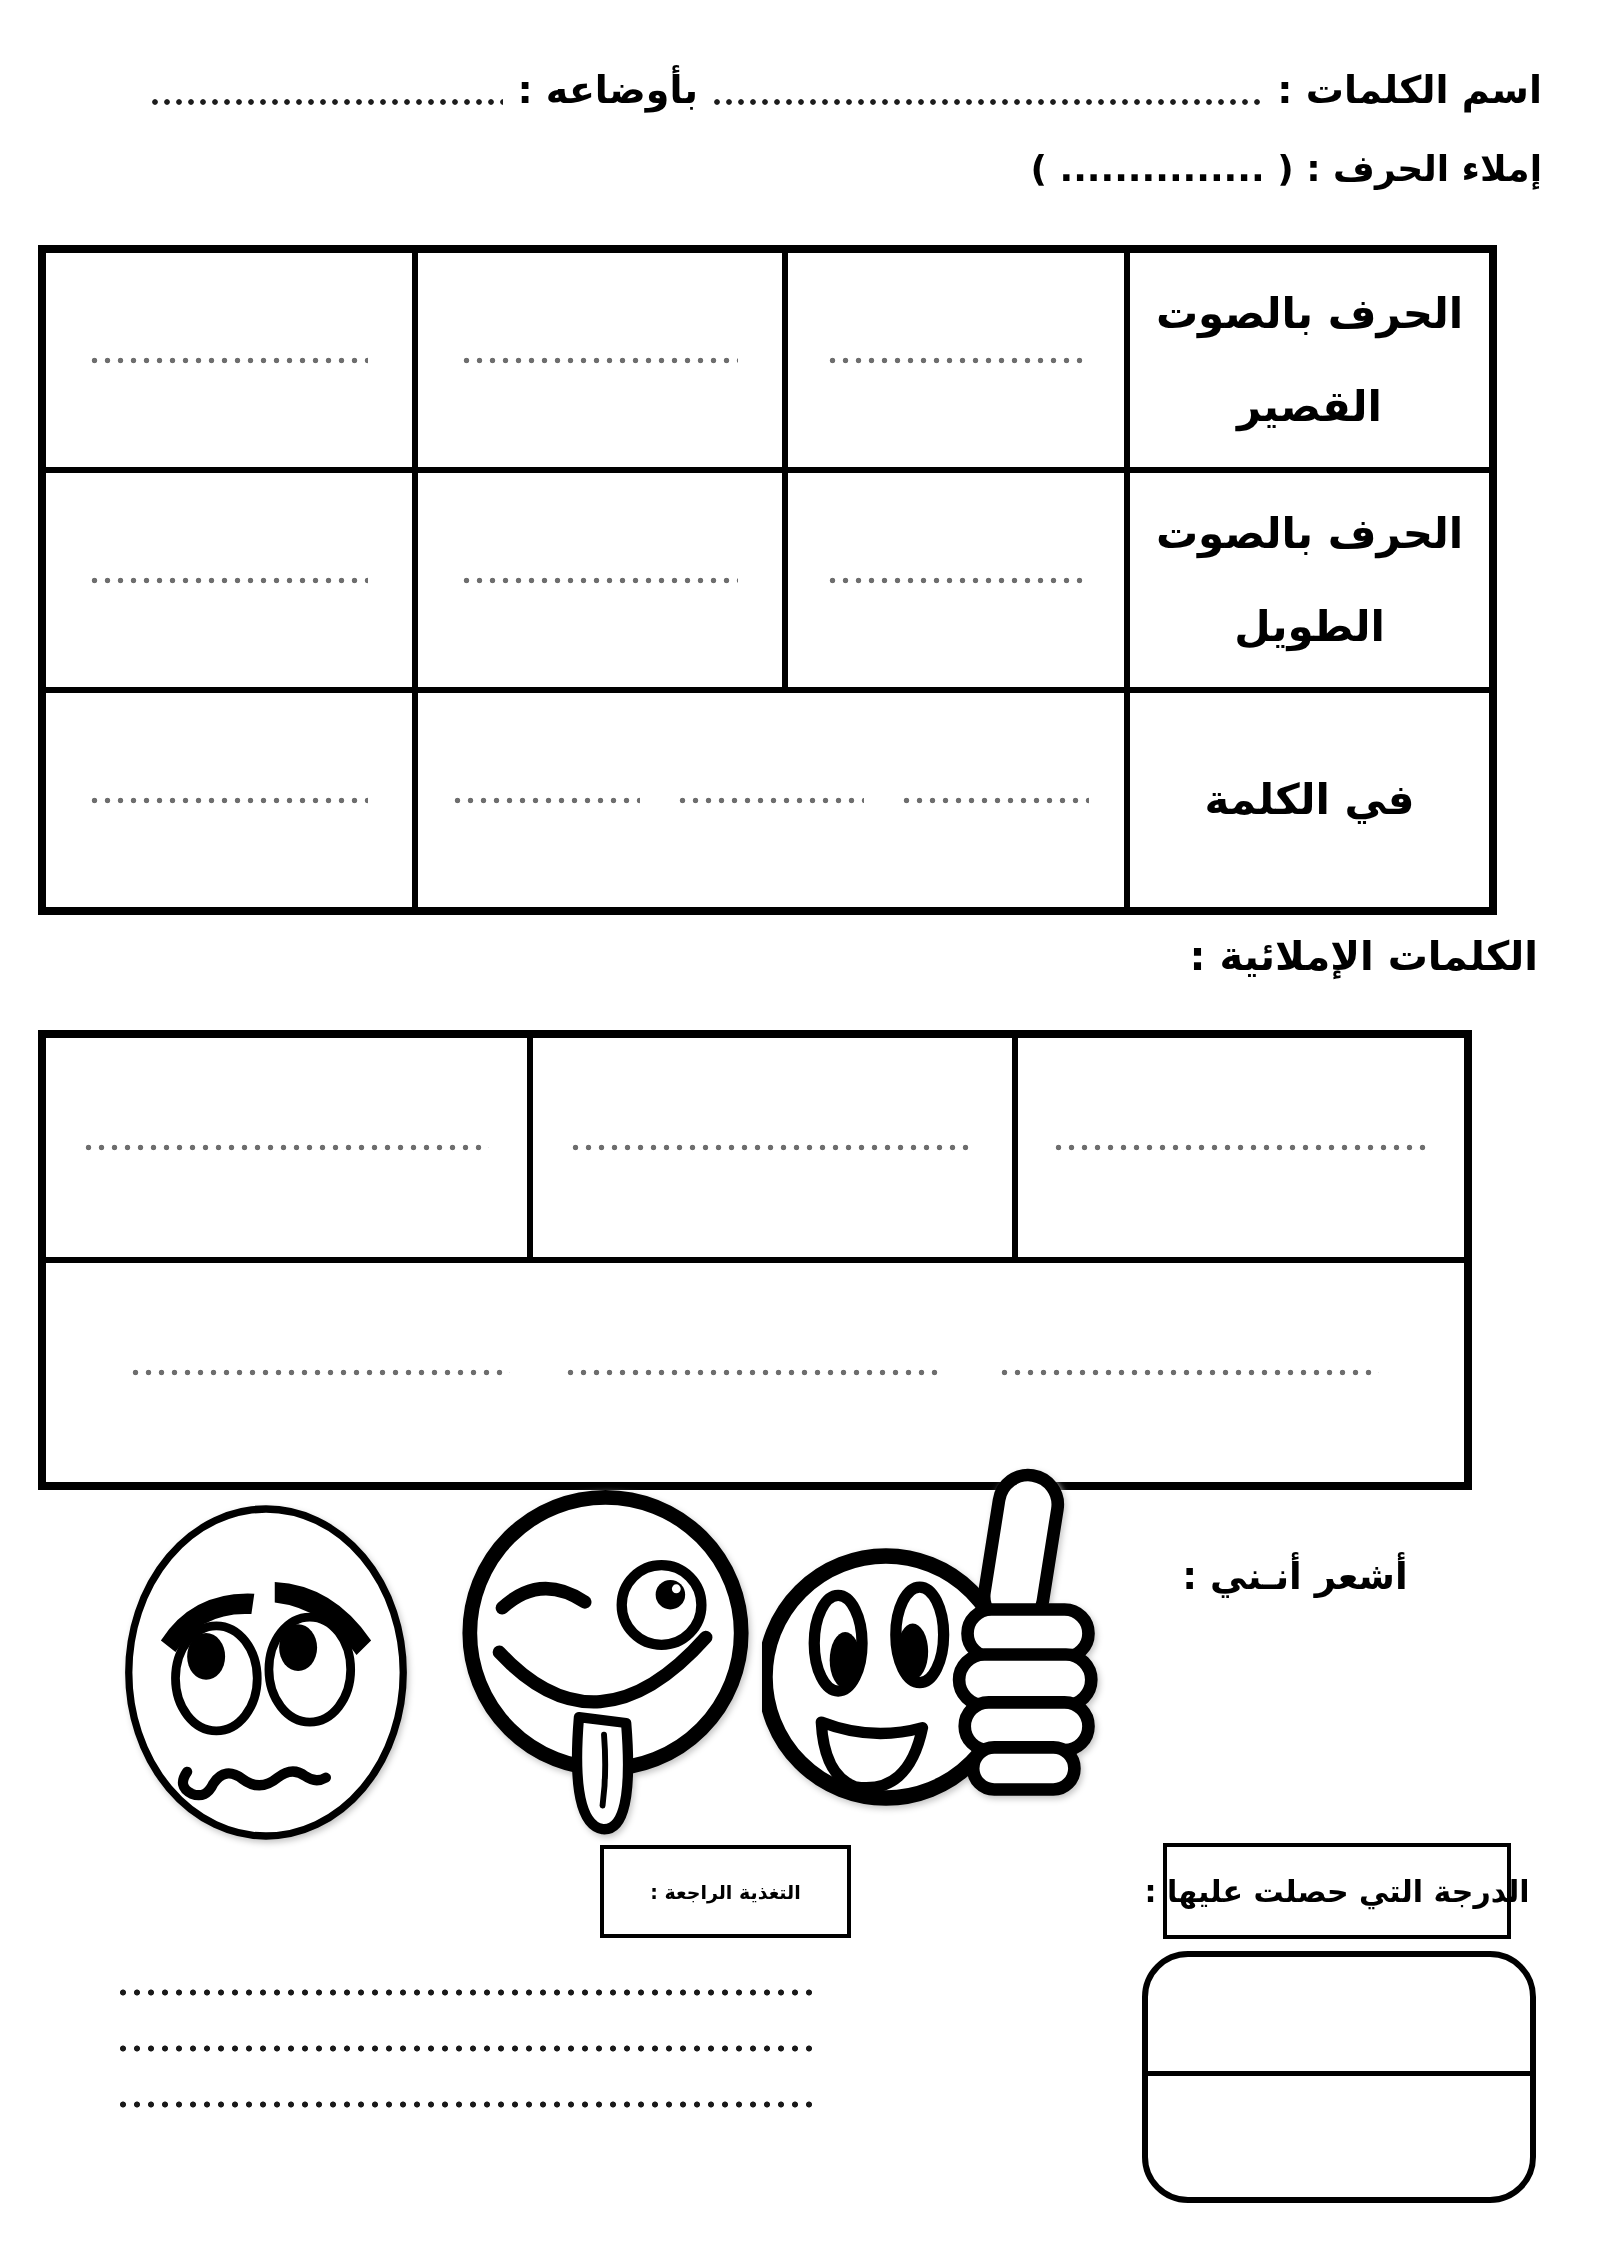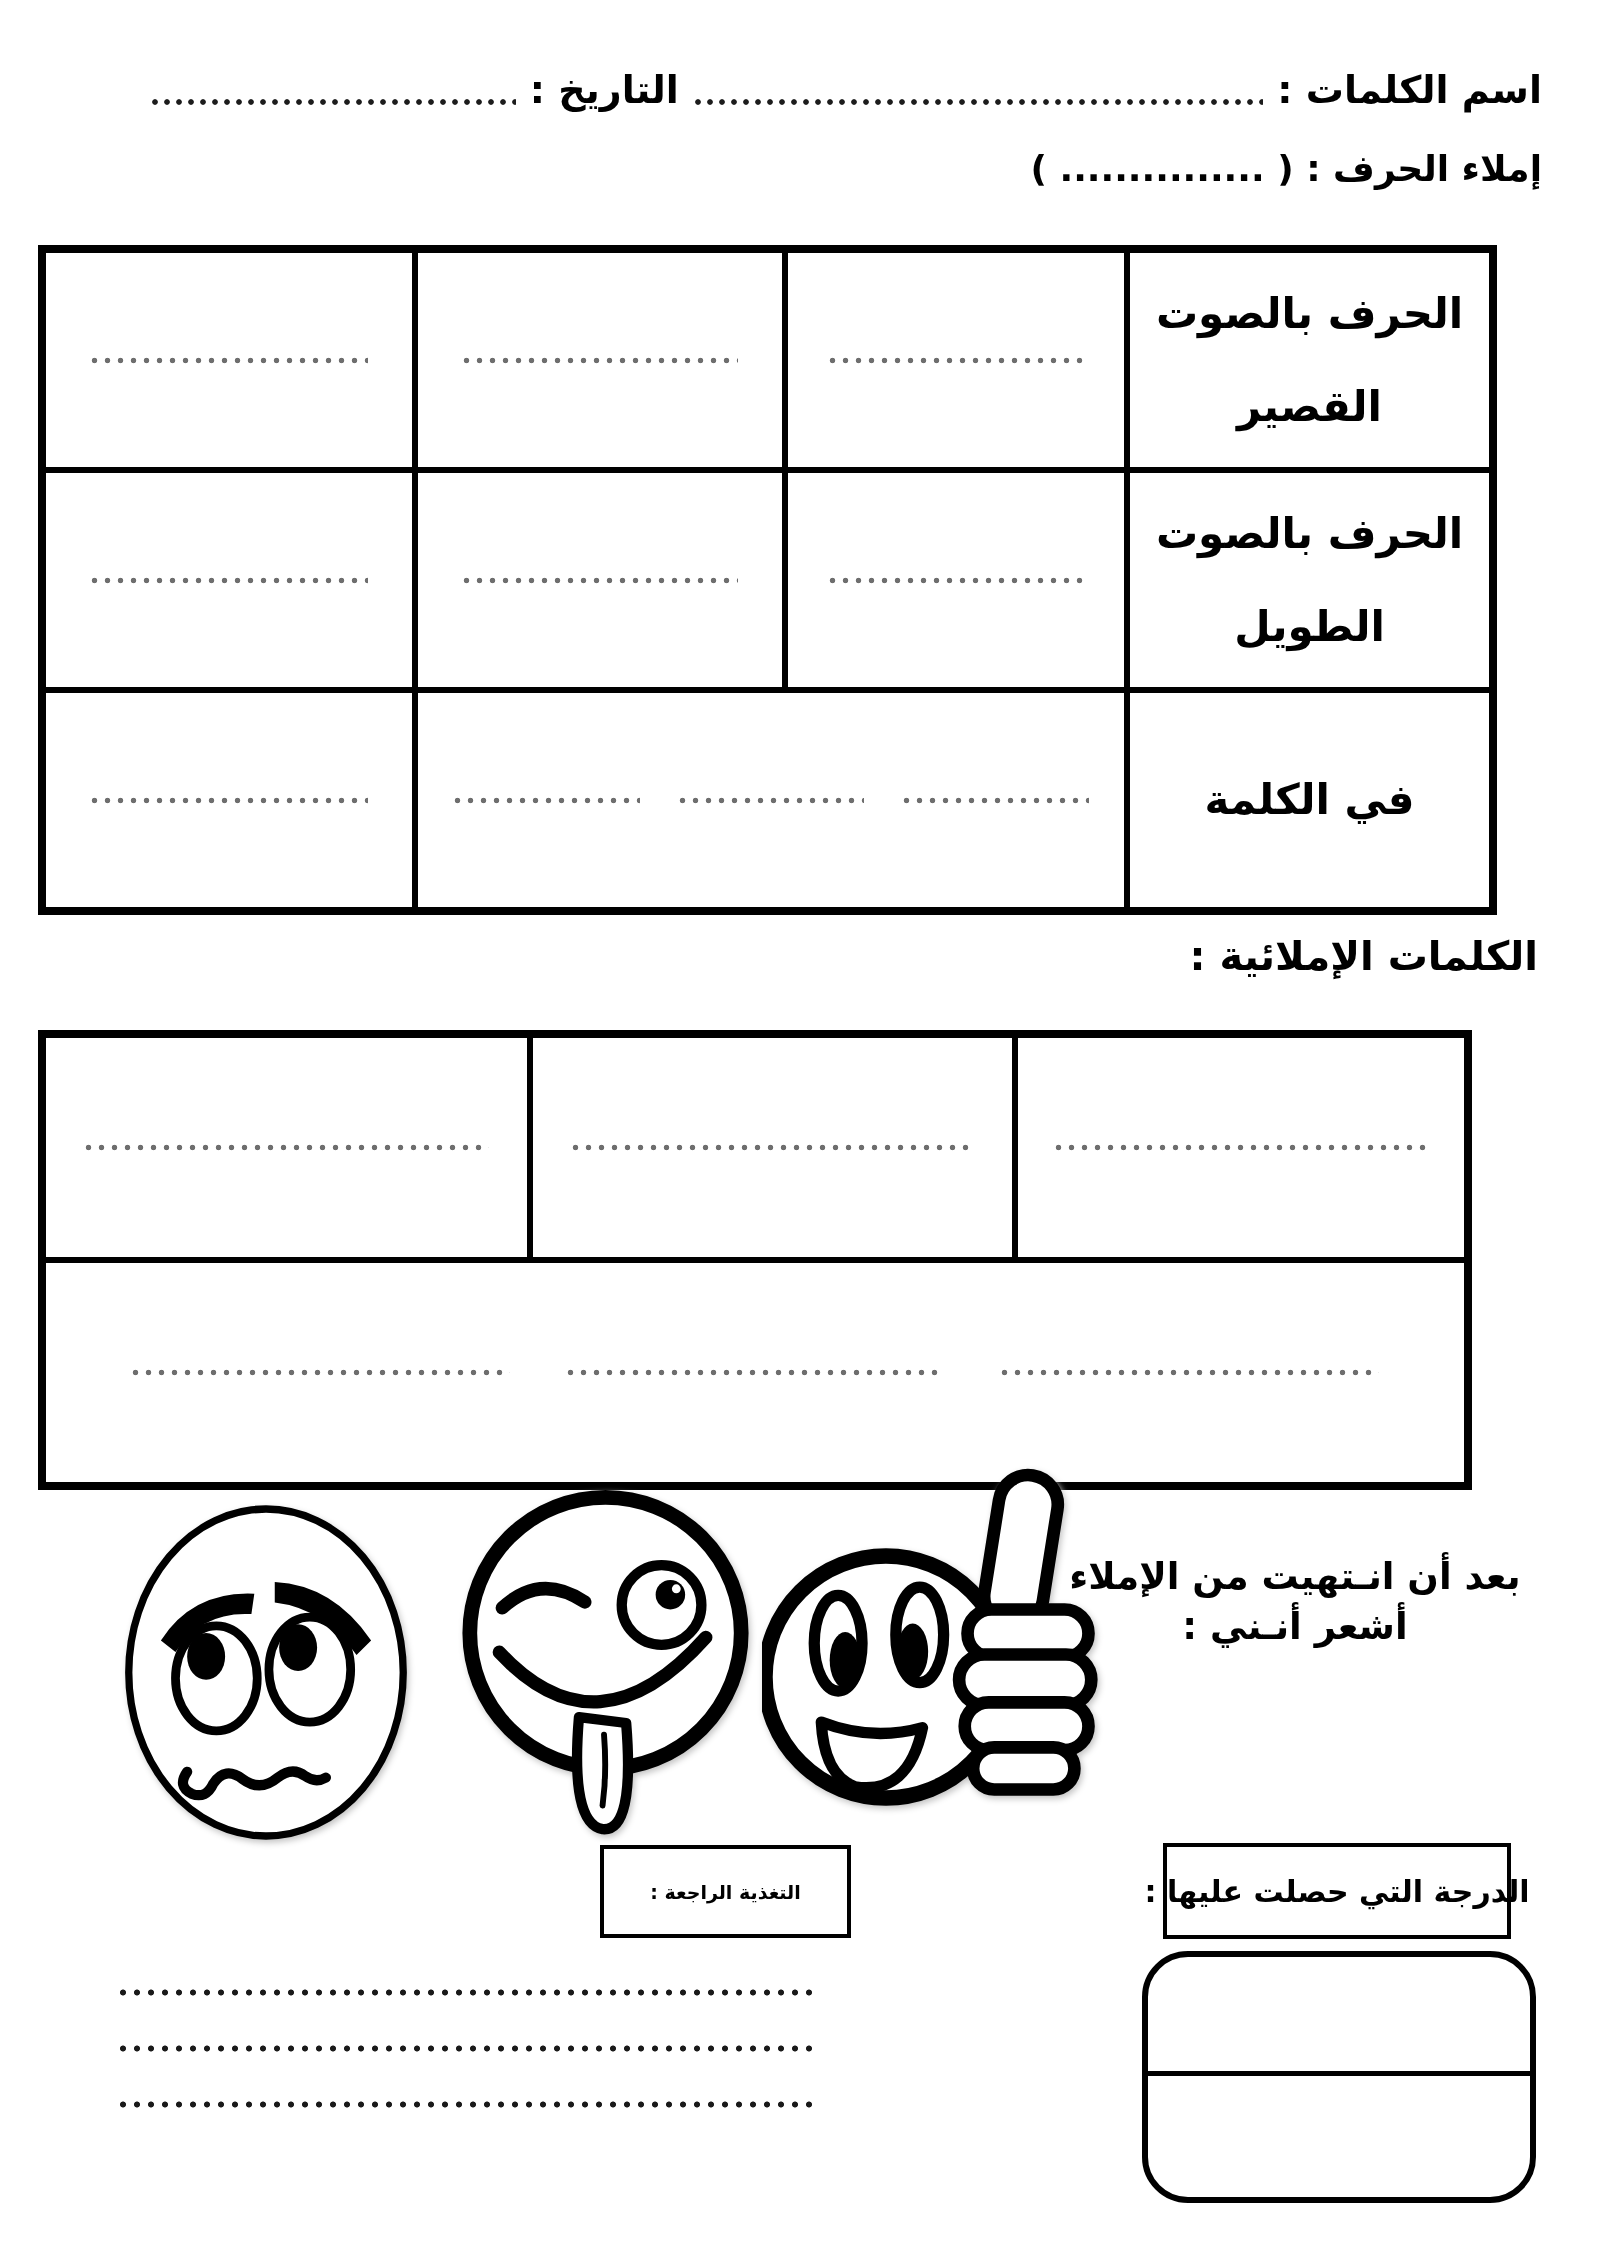--- a/index.html
+++ b/index.html
@@ -75,21 +75,21 @@
   .grade-result{left:1142px;top:1951px;width:382px;height:240px;
     border:6px solid #000;border-radius:46px;overflow:hidden;}
   .grade-divider{height:114px;border-bottom:5px solid #000;}
 </style>
 </head>
 <body>
 
 <div class="abs hdr-row">
   <span class="lbl">اسم الكلمات :</span>
   <span class="dotfill name"></span>
-  <span class="lbl">التاريخ :</span>
+  <span class="lbl">بأوضاعه :</span>
   <span class="dotfill"></span>
 </div>
 
 <div class="abs hdr2 nowrap">
   <span>إملاء الحرف :</span>
   <span class="val">( ............... )</span>
 </div>
 
 <div class="abs tbl tbl1">
 
@@ -151,21 +151,20 @@
   <div class="cell merged3">
     <span class="seg-wrap">
       <span class="seg"></span>
       <span class="seg"></span>
       <span class="seg"></span>
     </span>
   </div>
 </div>
 
 <div class="abs prompt">
-  <div class="l1">بعد أن انـتهيت من الإملاء</div>
   <div class="l2">أشعر أنـني :</div>
 </div>
 
 <svg class="abs sticker" style="left:762px;top:1452px;" width="352" height="398" viewBox="0 0 250 283">
   <circle cx="88" cy="160" r="86" fill="#fff" stroke="#000" stroke-width="11"></circle>
   <ellipse cx="54" cy="136" rx="17" ry="34" fill="#fff" stroke="#000" stroke-width="8"></ellipse>
   <ellipse cx="59" cy="148" rx="11" ry="20" fill="#000"></ellipse>
   <ellipse cx="112" cy="130" rx="17" ry="34" fill="#fff" stroke="#000" stroke-width="8"></ellipse>
   <ellipse cx="107" cy="142" rx="11" ry="20" fill="#000"></ellipse>
   <path d="M42,192 Q78,206 114,196 Q104,244 66,238 Q44,230 42,192 Z" fill="#fff" stroke="#000" stroke-width="8" stroke-linejoin="round"></path>

